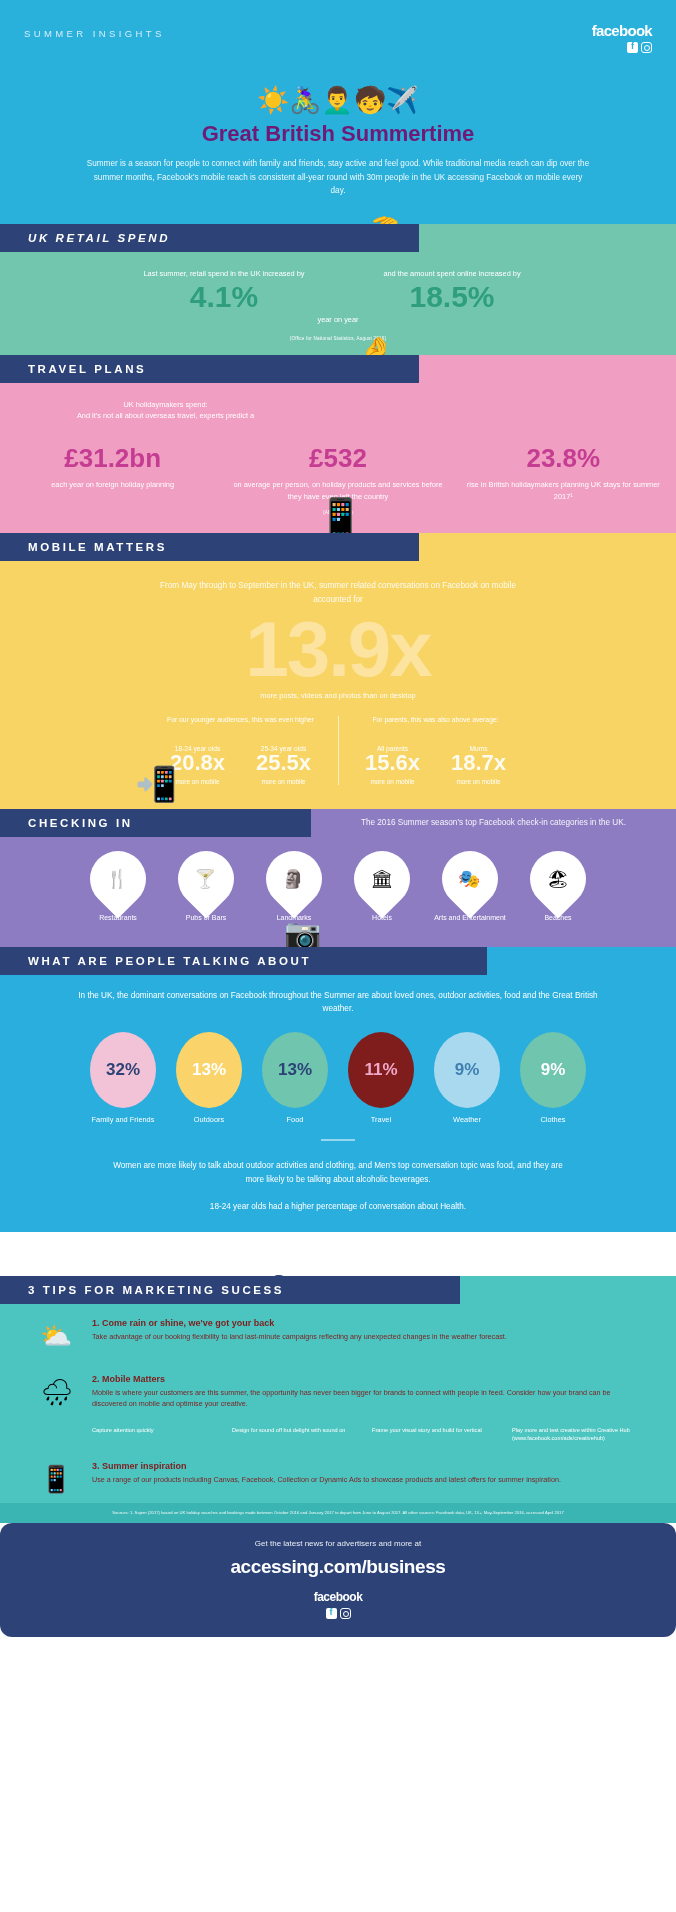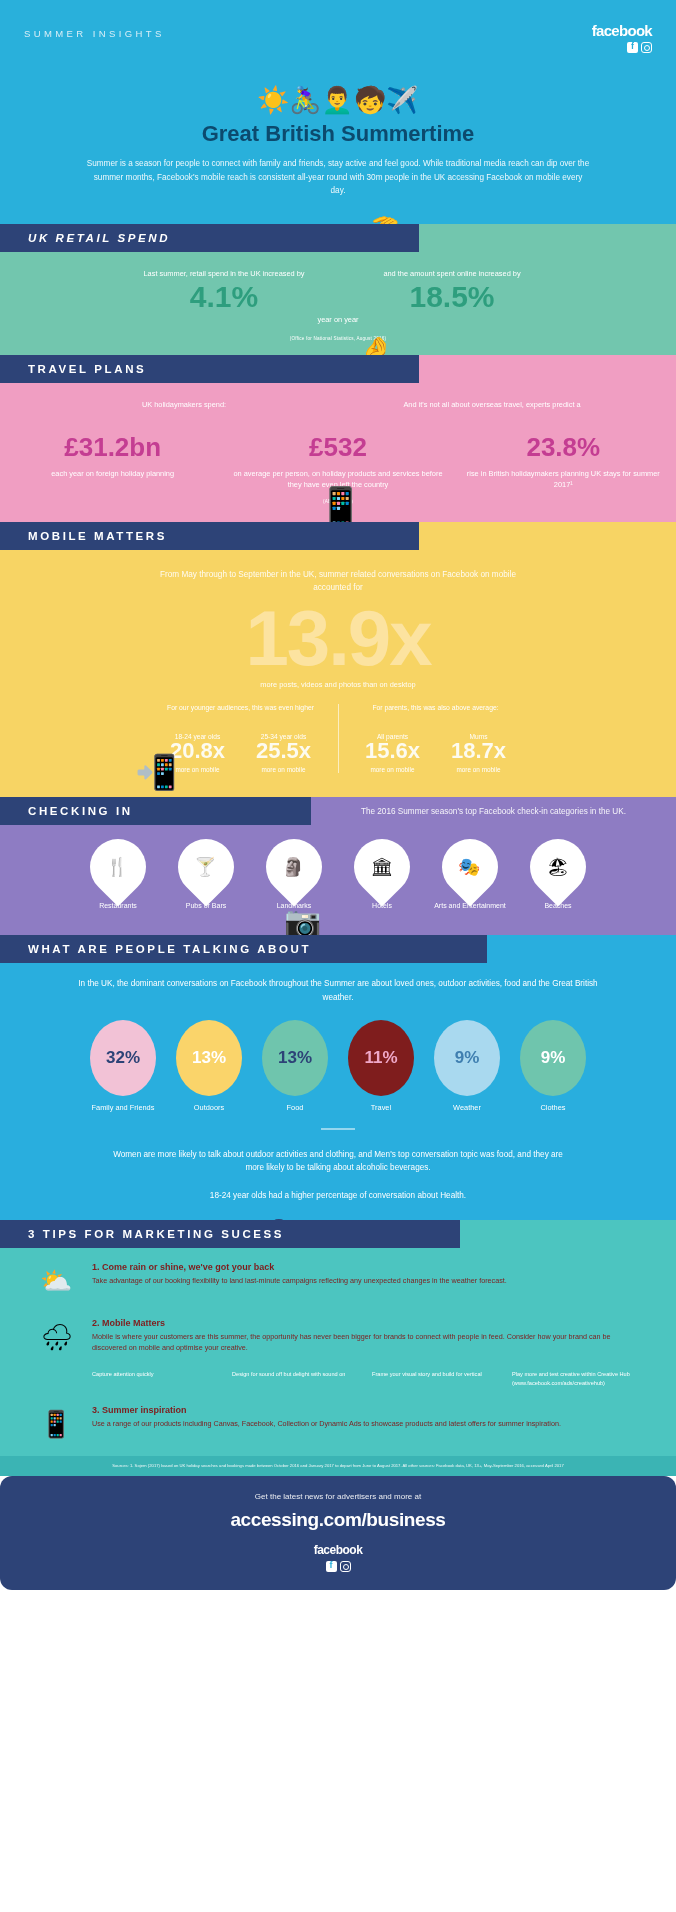--- a/index.html
+++ b/index.html
@@ -46,21 +46,21 @@
   .kicker {
     color: #d8eef7; font-size: 9.5px; letter-spacing: 3.4px; padding-top: 6px;
   }
   .fb-wordmark { color: #fff; font-size: 15px; font-weight: bold; letter-spacing: -.7px; text-align: right;}
   .fb-badges { display: flex; gap: 3px; justify-content: flex-end; margin-top: 3px; }
   .badge { width: 11px; height: 11px; background: #fff; border-radius: 2px; position: relative; }
   .badge.f::after { content: "f"; position: absolute; color: #29b0db; font-weight: bold; font-size: 9px; left: 4px; top: -1px; }
   .badge.ig { background: none; border: 1.6px solid #fff; border-radius: 3px; }
   .badge.ig::after { content: ""; position: absolute; width: 4px; height: 4px; border: 1.4px solid #fff; border-radius: 50%; left: 2px; top: 2px; }
   .hero-art { height: 72px; display: flex; justify-content: center; align-items: flex-end; margin-top: -12px; }
-  .hero-title { color: #0c4a6e; font-size: 22px; font-weight: bold; text-align: center; margin: 8px 0 10px; }
+  .hero-title { color: #701a75; font-size: 22px; font-weight: bold; text-align: center; margin: 8px 0 10px; }
   .hero-body { padding: 0 86px; }
 
   
   .retail { background: #72c6ae; padding-bottom: 14px; }
   .retail-row { display: flex; justify-content: center; gap: 38px; padding-top: 16px; }
   .retail-col { width: 190px; text-align: center; color: #ffffff; }
   .retail-col .bignum { font-size: 30px; color: #2e9e7e; margin-top: 3px; }
   .retail-foot { text-align: center; color: #ffffff; margin-top: 2px; }
   .retail-src { text-align: center; color: #ffffff; margin-top: 10px; }
 
@@ -112,21 +112,21 @@
     display: flex; align-items: center; justify-content: center;
     font-size: 17px; font-weight: bold; position: relative; overflow: hidden;
   }
   .topic-pct { position: relative; z-index: 2; }
   .topic-label { color: #ffffff; font-size: 7.4px; margin-top: 7px; line-height: 1.4; }
   .talk-note { color: #ffffff; padding: 18px 110px 0; }
   .talk-note2 { color: #ffffff; padding: 14px 80px 0; }
   .divider-sm { width: 34px; height: 2px; background: rgba(255,255,255,.5); margin: 14px auto 0; }
 
   
-  .tips { background: #4cc5c0; padding-bottom: 9px; }
+  .tips { background: #4cc5c0; padding-bottom: 0; margin-top: 44px; }
   .tip { display: flex; gap: 12px; padding: 10px 34px 0; align-items: flex-start; }
   .tip-icon { width: 46px; height: 46px; flex: 0 0 46px; display:flex; align-items:center; justify-content:center; font-size: 26px; }
   .tip-body { flex: 1; color: #7f1d1d; padding-top: 4px; }
   .tip-title { font-size: 9px; font-weight: bold; margin-bottom: 3px; }
   .tip-text { font-size: 7.2px; line-height: 1.55; }
   .tip-cols { display: flex; gap: 10px; padding: 10px 34px 4px 92px; }
   .tip-col { flex: 1; color: #ffffff; font-size: 5.6px; line-height: 1.5; }
 
   
   .sources { background: #3bb4b4; color: rgba(255,255,255,.92); font-size: 4.2px;
@@ -182,21 +182,21 @@
     </div>
     <div class="retail-foot small-label">year on year</div>
     <div class="retail-src footnote">(Office for National Statistics, August 2016)</div>
   </section>
 
   <section class="band travel">
     <div style="position:relative;">
       <div class="ribbon">TRAVEL PLANS</div>
       <span class="art-emoji" style="position:absolute;right:42%;top:-18px;">🤌</span>
     </div>
-    <div style="display:flex;justify-content:space-around;padding:16px 30px 0;">
+    <div style="display:flex;justify-content:space-around;padding:16px 30px 0;flex-direction:column;">
       <div class="small-label center" style="color:#fff;width:44%;">UK holidaymakers spend:</div>
       <div class="small-label center" style="color:#fff;width:44%;">And it's not all about overseas travel, experts predict a</div>
     </div>
     <div class="travel-row">
       <div class="travel-col">
         <div class="bignum">£31.2bn</div>
         <div class="small-label">each year on foreign holiday planning</div>
       </div>
       <div class="travel-col">
         <div class="bignum">£532</div>

